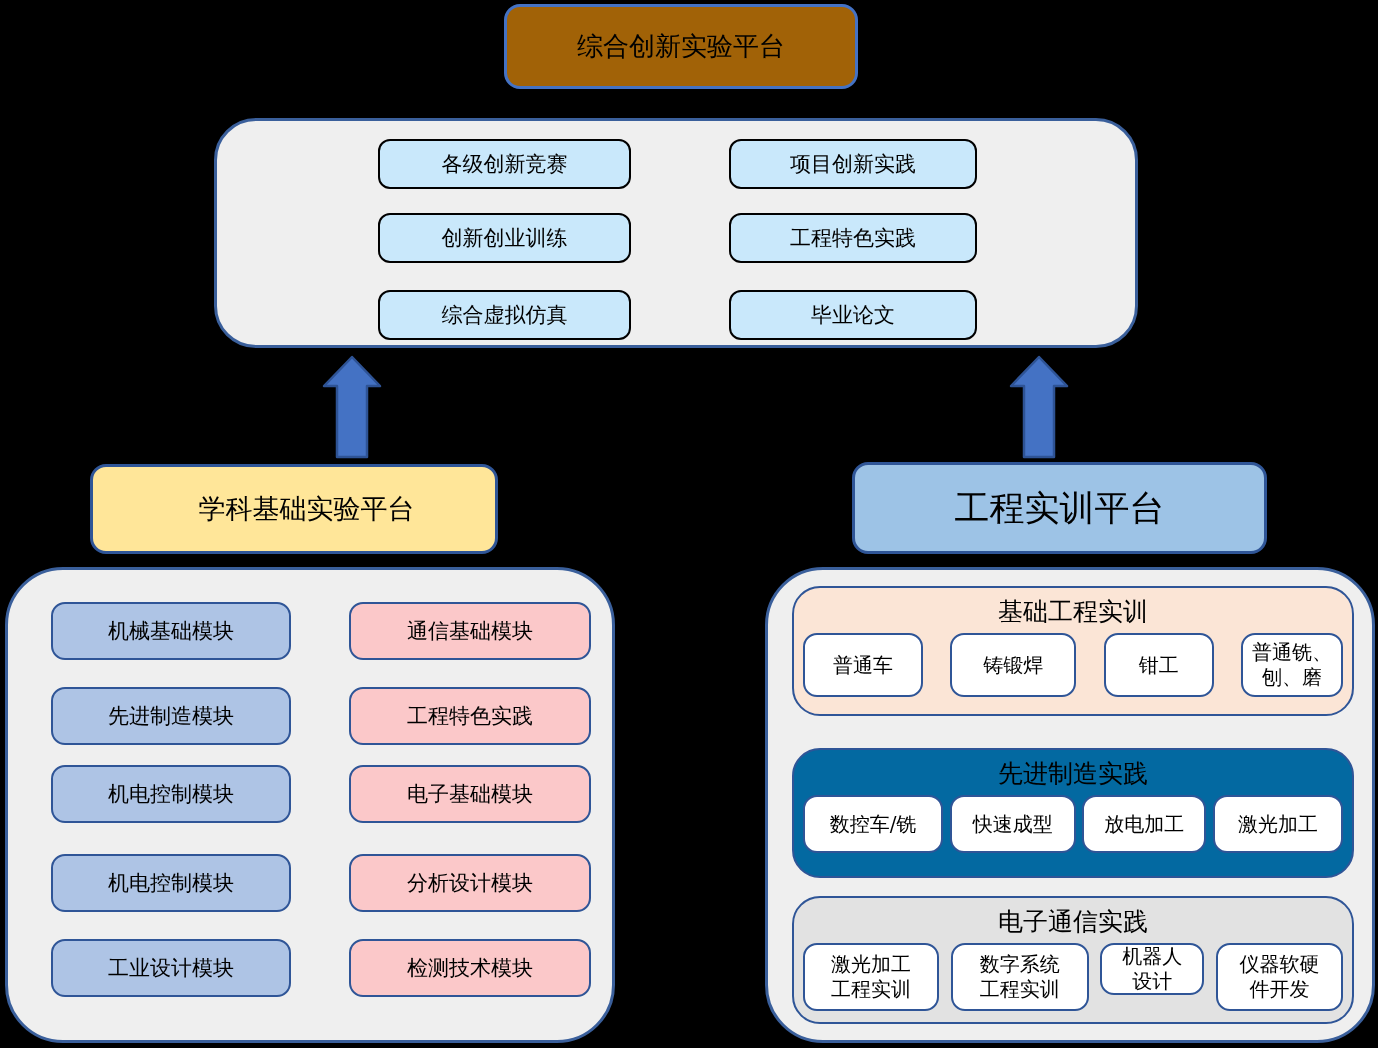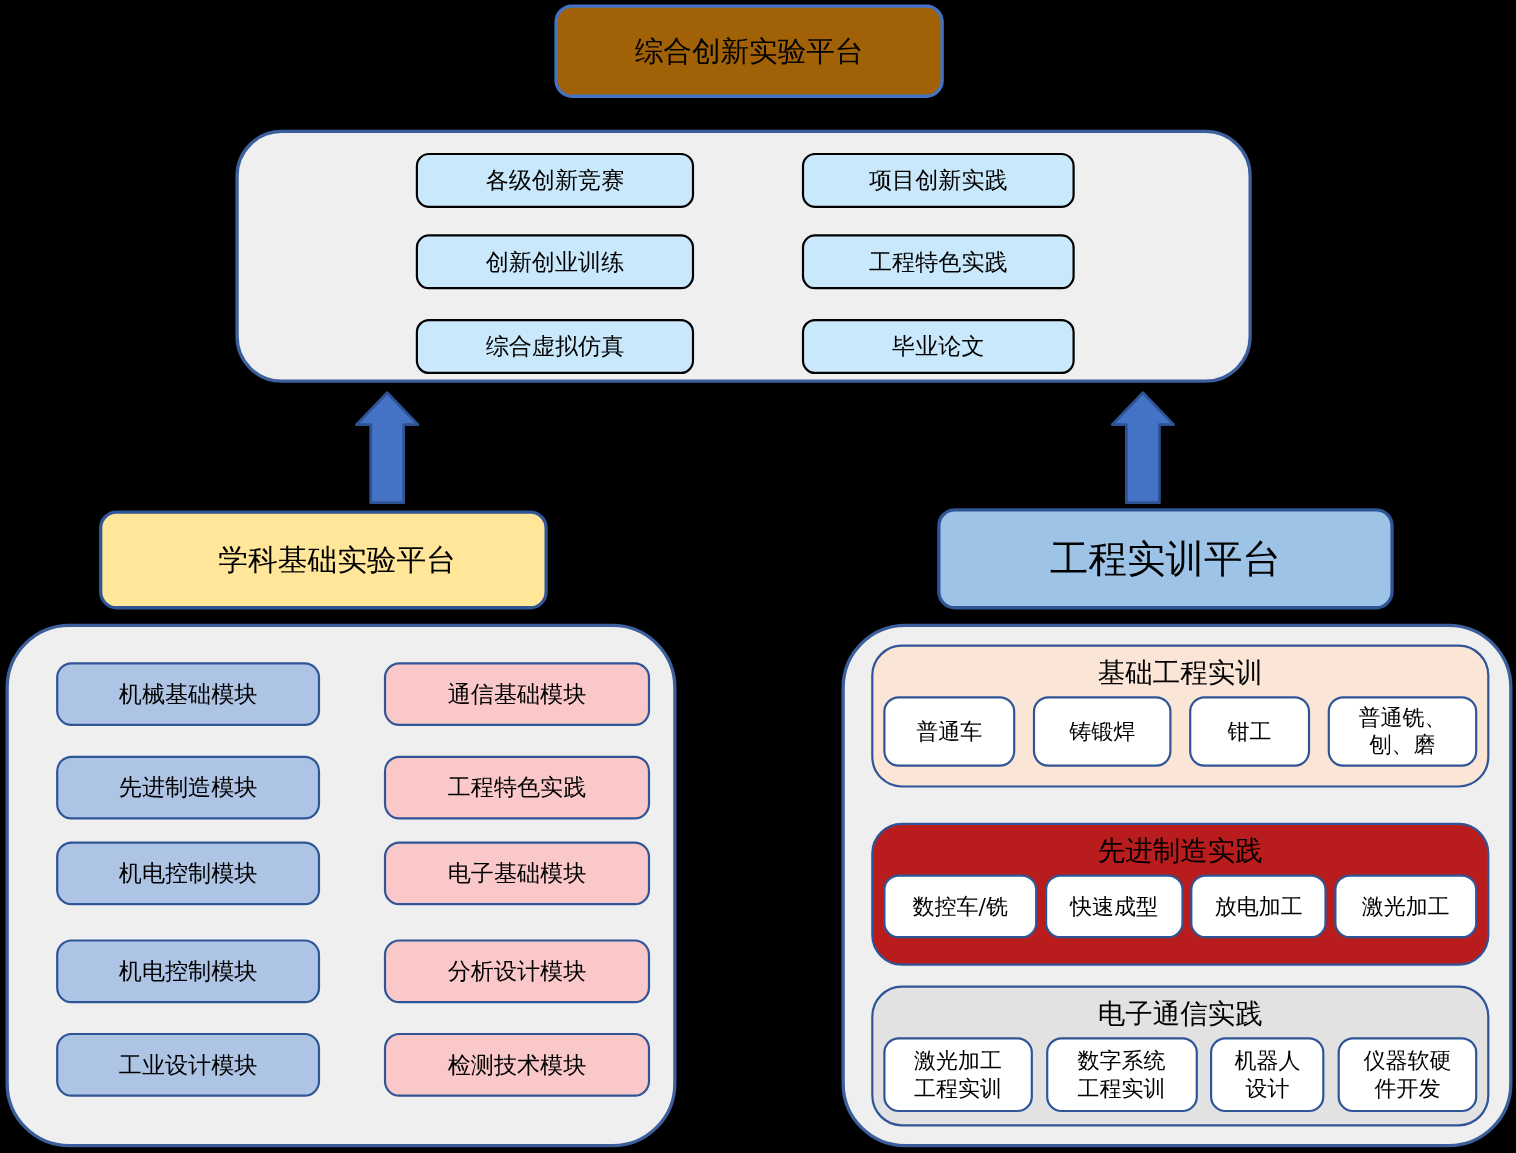--- a/index.html
+++ b/index.html
@@ -85,43 +85,43 @@
   </div>
 
   <div class="abs big-container right-container">
 
     <div class="abs section" style="top:16px;height:130px;background:#FBE5D6">
       <div class="section-title">基础工程实训</div>
       <div class="section-row">
         <div class="sub-box" style="width:120px;height:64px">普通车</div>
         <div class="sub-box" style="width:126px;height:64px">铸锻焊</div>
         <div class="sub-box" style="width:110px;height:64px">钳工</div>
-        <div class="sub-box" style="width:136px;height:64px">普通铣、
+        <div class="sub-box" style="width:102px;height:64px">普通铣、
 刨、磨</div>
       </div>
     </div>
 
-    <div class="abs section" style="top:178px;height:130px;background:#b91c1c">
+    <div class="abs section" style="top:178px;height:130px;background:#0369a1">
       <div class="section-title">先进制造实践</div>
       <div class="section-row">
         <div class="sub-box" style="width:140px;height:58px">数控车/铣</div>
         <div class="sub-box" style="width:126px;height:58px">快速成型</div>
         <div class="sub-box" style="width:124px;height:58px">放电加工</div>
         <div class="sub-box" style="width:130px;height:58px">激光加工</div>
       </div>
     </div>
 
     <div class="abs section" style="top:326px;height:128px;background:#E2E2E2">
       <div class="section-title">电子通信实践</div>
       <div class="section-row">
         <div class="sub-box" style="width:136px;height:68px">激光加工
 工程实训</div>
         <div class="sub-box" style="width:138px;height:68px">数字系统
 工程实训</div>
-        <div class="sub-box" style="width:104px;height:68px">机器人
+        <div class="sub-box" style="width:104px;height:52px">机器人
 设计</div>
         <div class="sub-box" style="width:127px;height:68px">仪器软硬
 件开发</div>
       </div>
     </div>
 
   </div>
 </div>
 
 </body></html>

